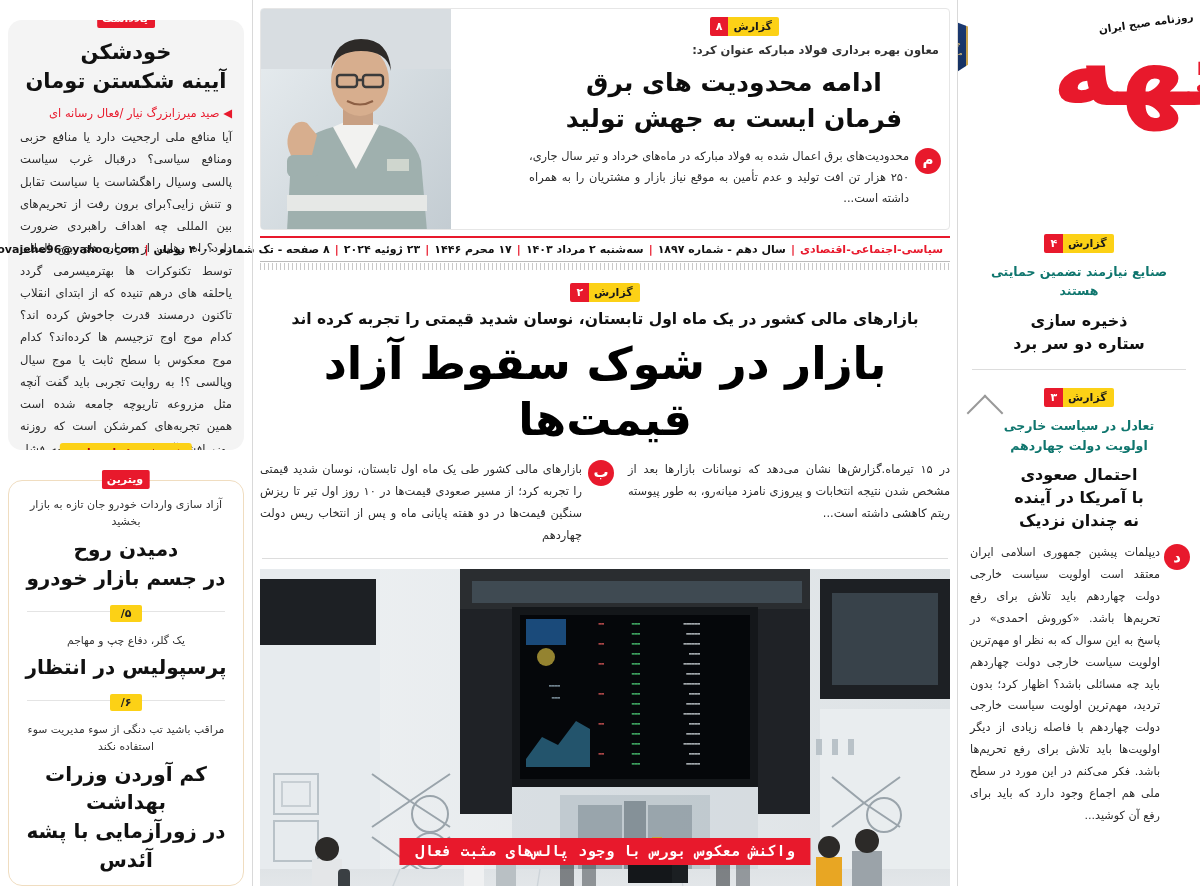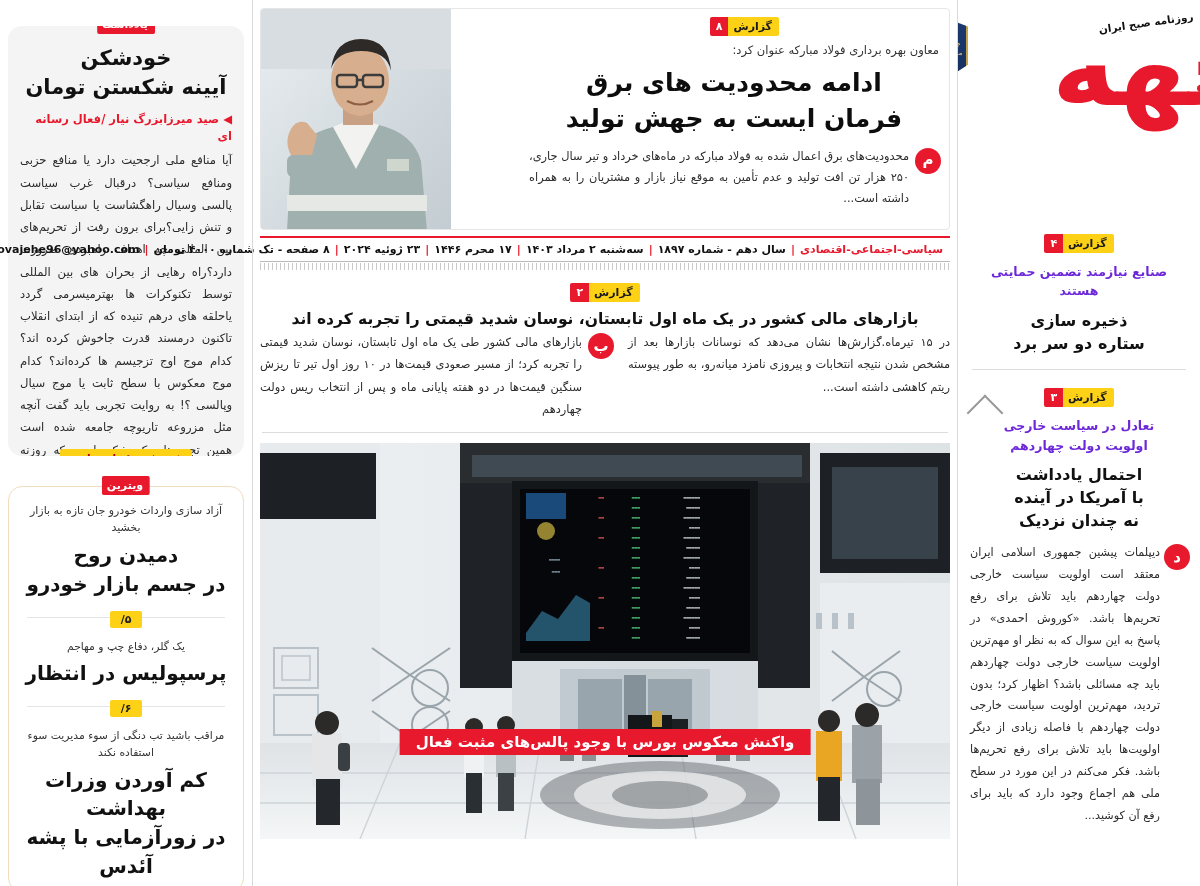--- a/index.html
+++ b/index.html
@@ -38,37 +38,37 @@
 
   .pagebadge {
     display: inline-block; background: #fcd116; color: #222;
     font-size: 11px; font-weight: bold; padding: 2px 11px;
     border-radius: 2px;
   }
 
   
   .col-left {
     position: absolute; top: 0; left: 0; width: 252px; height: 886px;
-    background: #fff; padding: 6px 8px 4px 8px;
+    background: #fff; padding: 0 8px 4px 8px;
   }
   .panel {
     background: #f4f4f4; border-radius: 14px;
     padding: 10px 12px 12px 12px; position: relative;
   }
   .panel-note { margin-top: 20px; height: 430px; overflow: hidden; }
   .badge-center {
     position: absolute; top: -11px; left: 50%; transform: translateX(-50%);
     z-index: 5;
   }
   .note-title {
     text-align: center; font-size: 21px; font-weight: bold; color: #111;
     line-height: 1.38; margin-top: 8px; letter-spacing: -0.3px;
   }
   .note-byline {
-    color: #e8192c; font-size: 11.5px; font-weight: bold;
+    color: #e8192c; font-size: 11.5px; font-weight: normal;
     text-align: right; margin: 9px 0 4px 0; line-height: 1.5;
   }
   .note-body {
     font-size: 11.6px; line-height: 1.92; color: #2b2b2b;
     text-align: justify; text-justify: inter-word;
   }
   .readmore {
     position: absolute; bottom: -11px; left: 50%; transform: translateX(-50%);
     background: #fcd116; color: #b3000f; font-size: 10.5px; font-weight: bold;
     padding: 3px 13px; border-radius: 3px; white-space: nowrap;
@@ -107,21 +107,21 @@
     position: absolute; top: 0; bottom: 0; width: 1px; background: #d9d9d9;
   }
 
   .top-story {
     position: relative; margin-top: 8px; height: 222px;
     border: 1px solid #e6e6e6; border-radius: 4px; overflow: hidden;
     background: #fff;
   }
   .ts-badge { position: absolute; top: 8px; right: 170px; z-index: 6; }
   .ts-text { position: absolute; right: 10px; top: 34px; width: 410px; text-align: right; }
-  .ts-kicker { font-size: 11.5px; color: #333; margin-bottom: 8px; }
+  .ts-kicker { font-size: 11.5px; color: #333; margin-bottom: 8px; font-weight: bold; }
   .ts-title {
     font-size: 25px; font-weight: bold; color: #0d0d0d;
     line-height: 1.42; letter-spacing: -0.7px; text-align: center;
   }
   .ts-lead {
     font-size: 11.4px; line-height: 1.85; color: #2c2c2c;
     text-align: justify; margin-top: 10px; padding-right: 30px;
     position: relative;
   }
   .drop-m {
@@ -166,23 +166,23 @@
   }
   .lead-col.first { padding-right: 30px; }
   .rule-h { height: 1px; background: #ddd; margin: 12px 2px 0 2px; }
 
   .photo-main {
     position: relative; margin-top: 10px; height: 396px;
     overflow: hidden; background: #dfe4e7;
   }
   .redbanner {
     position: absolute; left: 50%; transform: translateX(-50%);
-    bottom: 84px; background: #e8192c; color: #fff;
+    bottom: 100px; background: #e8192c; color: #fff;
     font-size: 15px; font-weight: bold; padding: 4px 16px;
-    white-space: nowrap; letter-spacing: -0.3px; z-index: 7;
+    white-space: nowrap; letter-spacing: -0.3px; z-index: 7; font-family: Liberation Mono, monospace;
   }
 
   
   .col-right {
     position: absolute; top: 0; left: 958px; width: 242px; height: 886px;
     background: #fff;
   }
   .masthead { position: relative; height: 222px; overflow: hidden; }
   .mh-paper {
     position: absolute; top: 10px; right: 8px; font-size: 10.5px;
@@ -208,21 +208,21 @@
     display: flex; align-items: center; justify-content: center;
   }
   .emblem-in {
     color: #e8c87a; font-size: 7px; text-align: center; line-height: 1.3;
     padding: 2px;
   }
 
   .r-block { padding: 10px 12px 8px 12px; position: relative; }
   .r-badge-wrap { text-align: center; margin-bottom: 9px; }
   .r-kicker {
-    color: #6d28d9; font-size: 12.5px; font-weight: bold;
+    color: #0f766e; font-size: 12.5px; font-weight: bold;
     text-align: center; line-height: 1.55; margin-bottom: 8px;
   }
   .r-title {
     font-size: 16px; font-weight: bold; color: #111; text-align: center;
     line-height: 1.45; letter-spacing: -0.7px;
   }
   .r-body {
     font-size: 11.2px; line-height: 1.95; color: #2b2b2b;
     text-align: justify; margin-top: 10px; padding-right: 28px;
     position: relative;
@@ -362,20 +362,21 @@
     <div class="ticks"></div>
 
     <div class="lead-block">
       <div class="lead-badge">
         <span class="badge">
           <span class="b-label">گزارش</span>
           <span class="b-num">۲</span>
         </span>
       </div>
       <div class="lead-kicker">بازارهای مالی کشور در یک ماه اول تابستان، نوسان شدید قیمتی را تجربه کرده اند</div>
+      <div class="lead-title">بازار در شوک سقوط آزاد قیمت‌ها</div>
       <div class="lead-cols">
         <div class="lead-col">در ۱۵ تیرماه.گزارش‌ها نشان می‌دهد که نوسانات بازارها بعد از مشخص شدن نتیجه انتخابات و پیروزی نامزد میانه‌رو، به طور پیوسته ریتم کاهشی داشته است...</div>
         <div class="lead-col first">
           <span class="drop-m">ب</span>
           <span>بازارهای مالی کشور طی یک ماه اول تابستان، نوسان شدید قیمتی را تجربه کرد؛ از مسیر صعودی قیمت‌ها در ۱۰ روز اول تیر تا ریزش سنگین قیمت‌ها در دو هفته پایانی ماه و پس از انتخاب ریس دولت چهاردهم</span>
         </div>
       </div>
       <div class="rule-h"></div>
     </div>
 
@@ -577,21 +578,21 @@
           <span class="b-label">گزارش</span>
           <span class="b-num">۳</span>
         </span>
       </div>
       <div class="corner-mark"></div>
       <div class="r-kicker">
         <div>تعادل در سیاست خارجی</div>
         <div>اولویت دولت چهاردهم</div>
       </div>
       <div class="r-title">
-        <div>احتمال یادداشت</div>
+        <div>احتمال صعودی</div>
         <div>با آمریکا در آینده</div>
         <div>نه چندان نزدیک</div>
       </div>
       <div class="r-body">
         <span class="drop-m">د</span>
         <span>دیپلمات پیشین جمهوری اسلامی ایران معتقد است اولویت سیاست خارجی دولت چهاردهم باید تلاش برای رفع تحریم‌ها باشد. «کوروش احمدی» در پاسخ به این سوال که به نظر او مهم‌ترین اولویت سیاست خارجی دولت چهاردهم باید چه مسائلی باشد؟ اظهار کرد؛ بدون تردید، مهم‌ترین اولویت سیاست خارجی دولت چهاردهم با فاصله زیادی از دیگر اولویت‌ها باید تلاش برای رفع تحریم‌ها باشد. فکر می‌کنم در این مورد در سطح ملی هم اجماع وجود دارد که باید برای رفع آن کوشید...</span>
       </div>
     </div>
   </div>
 

